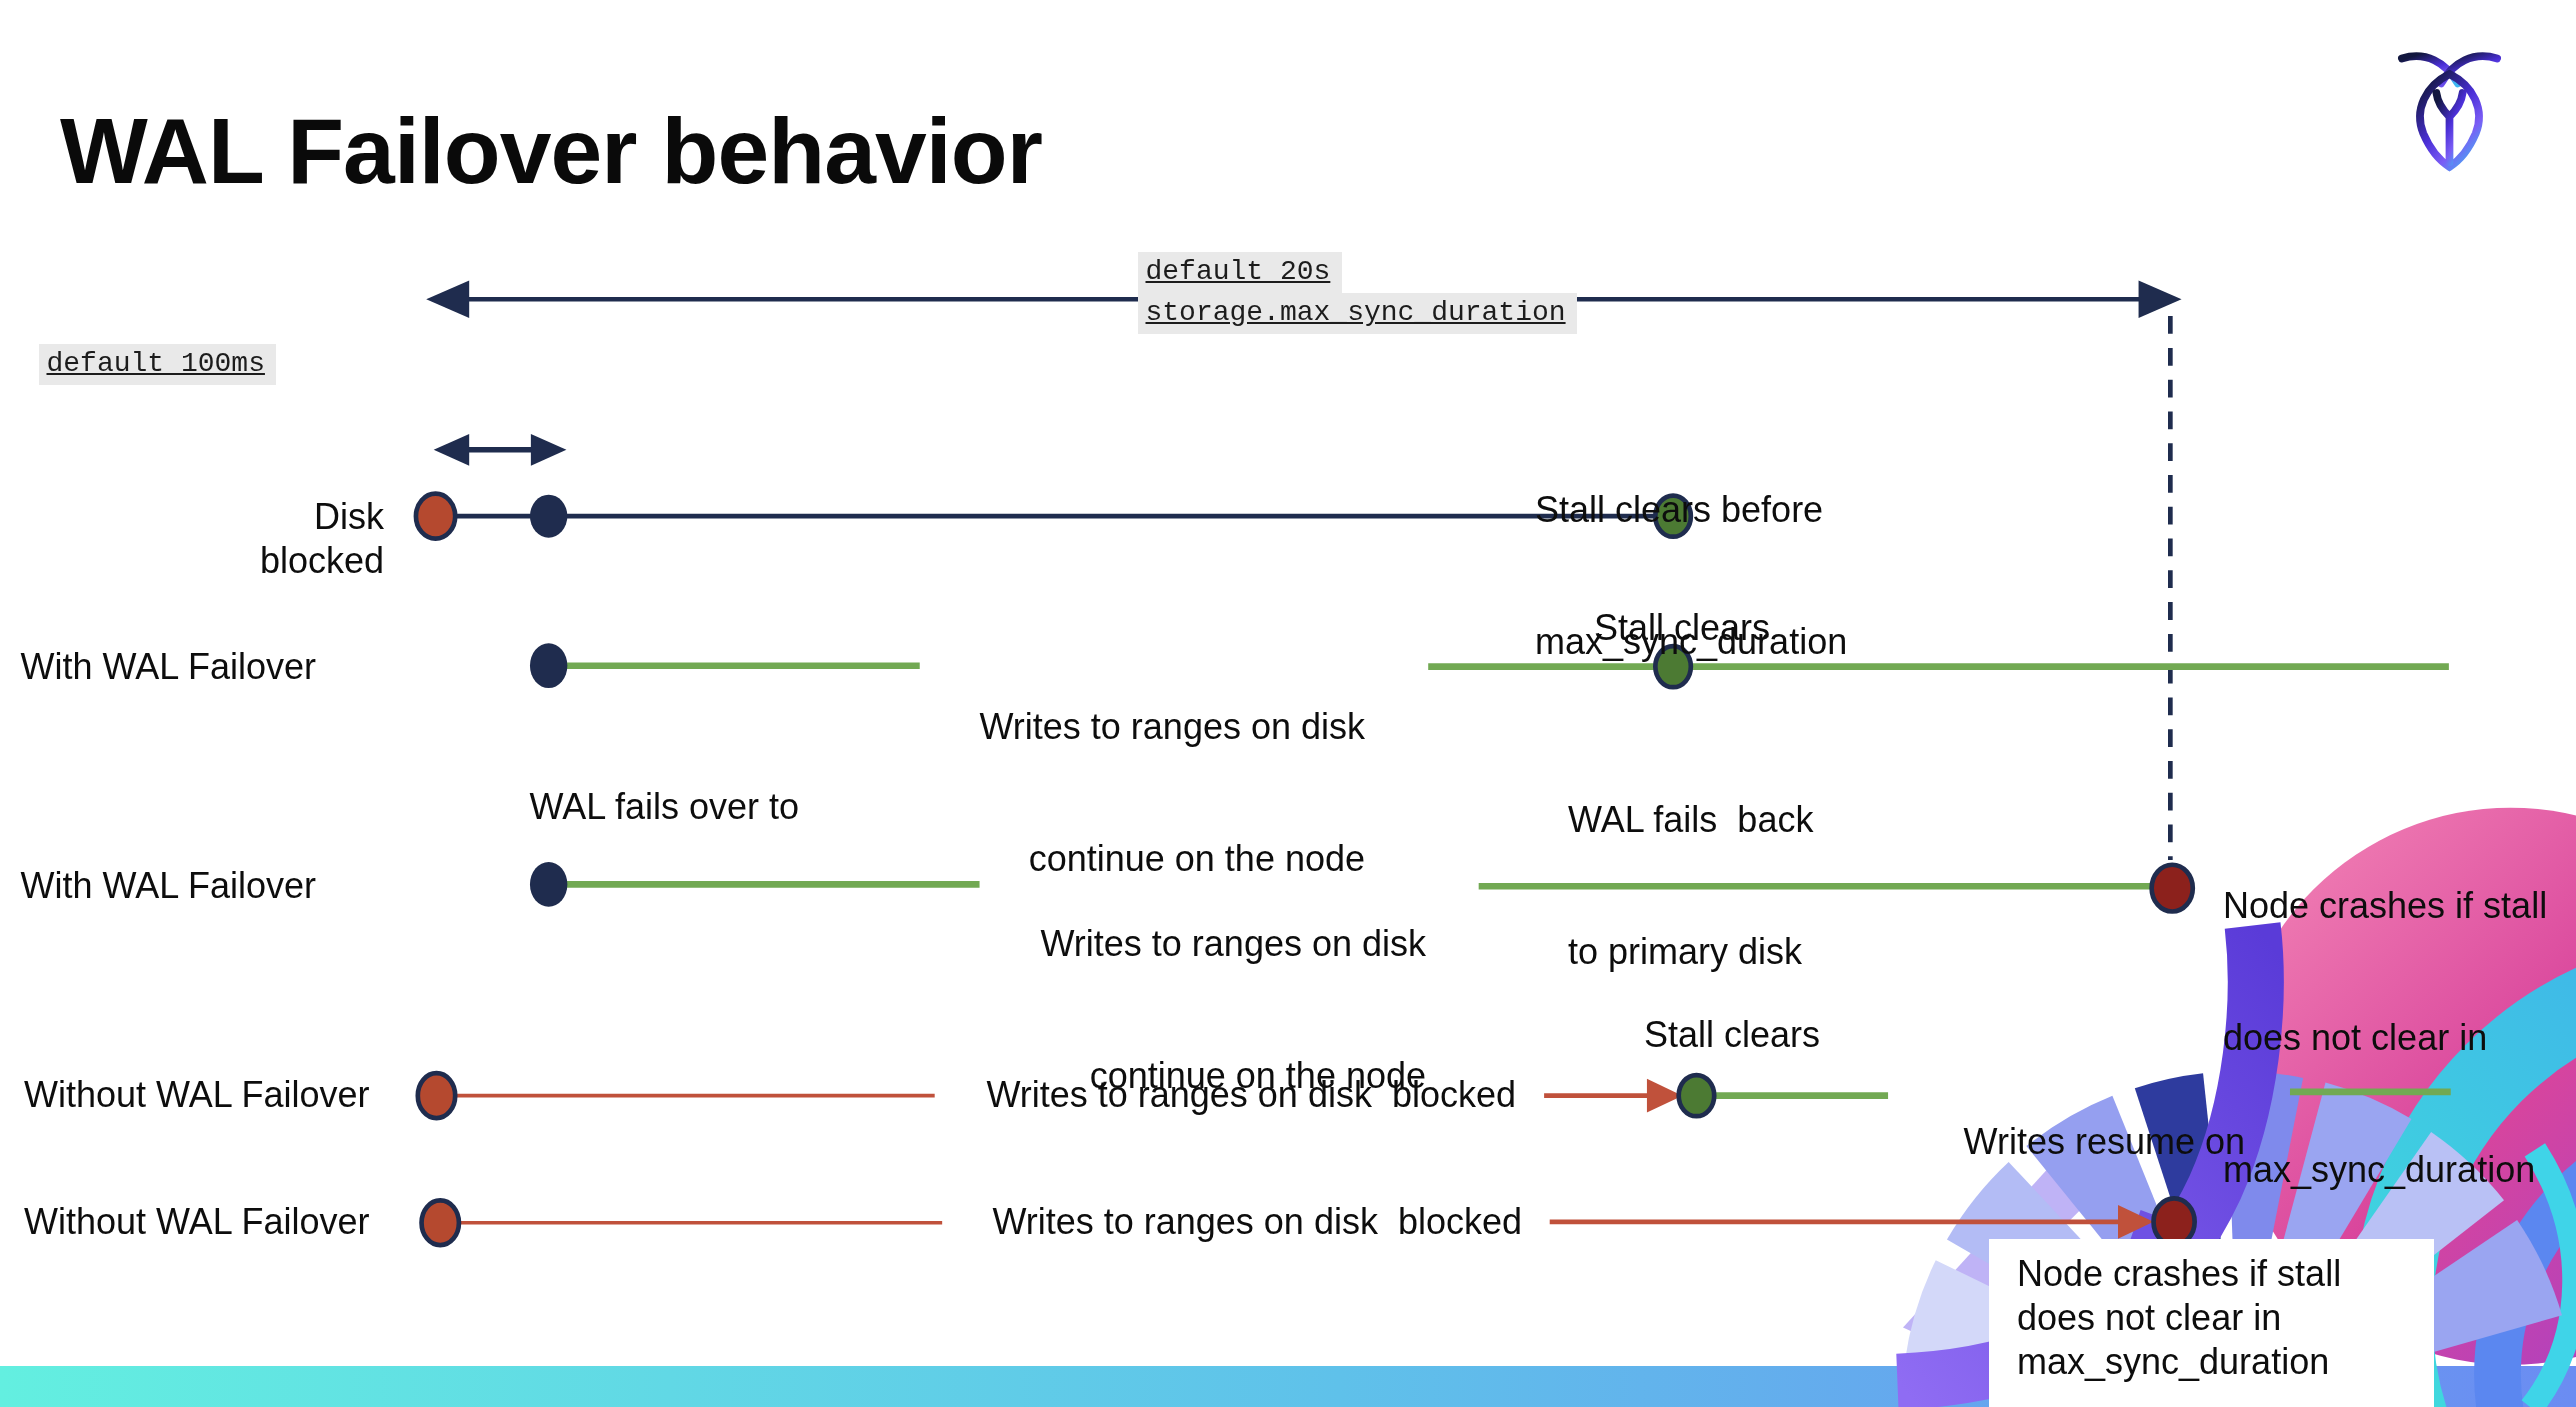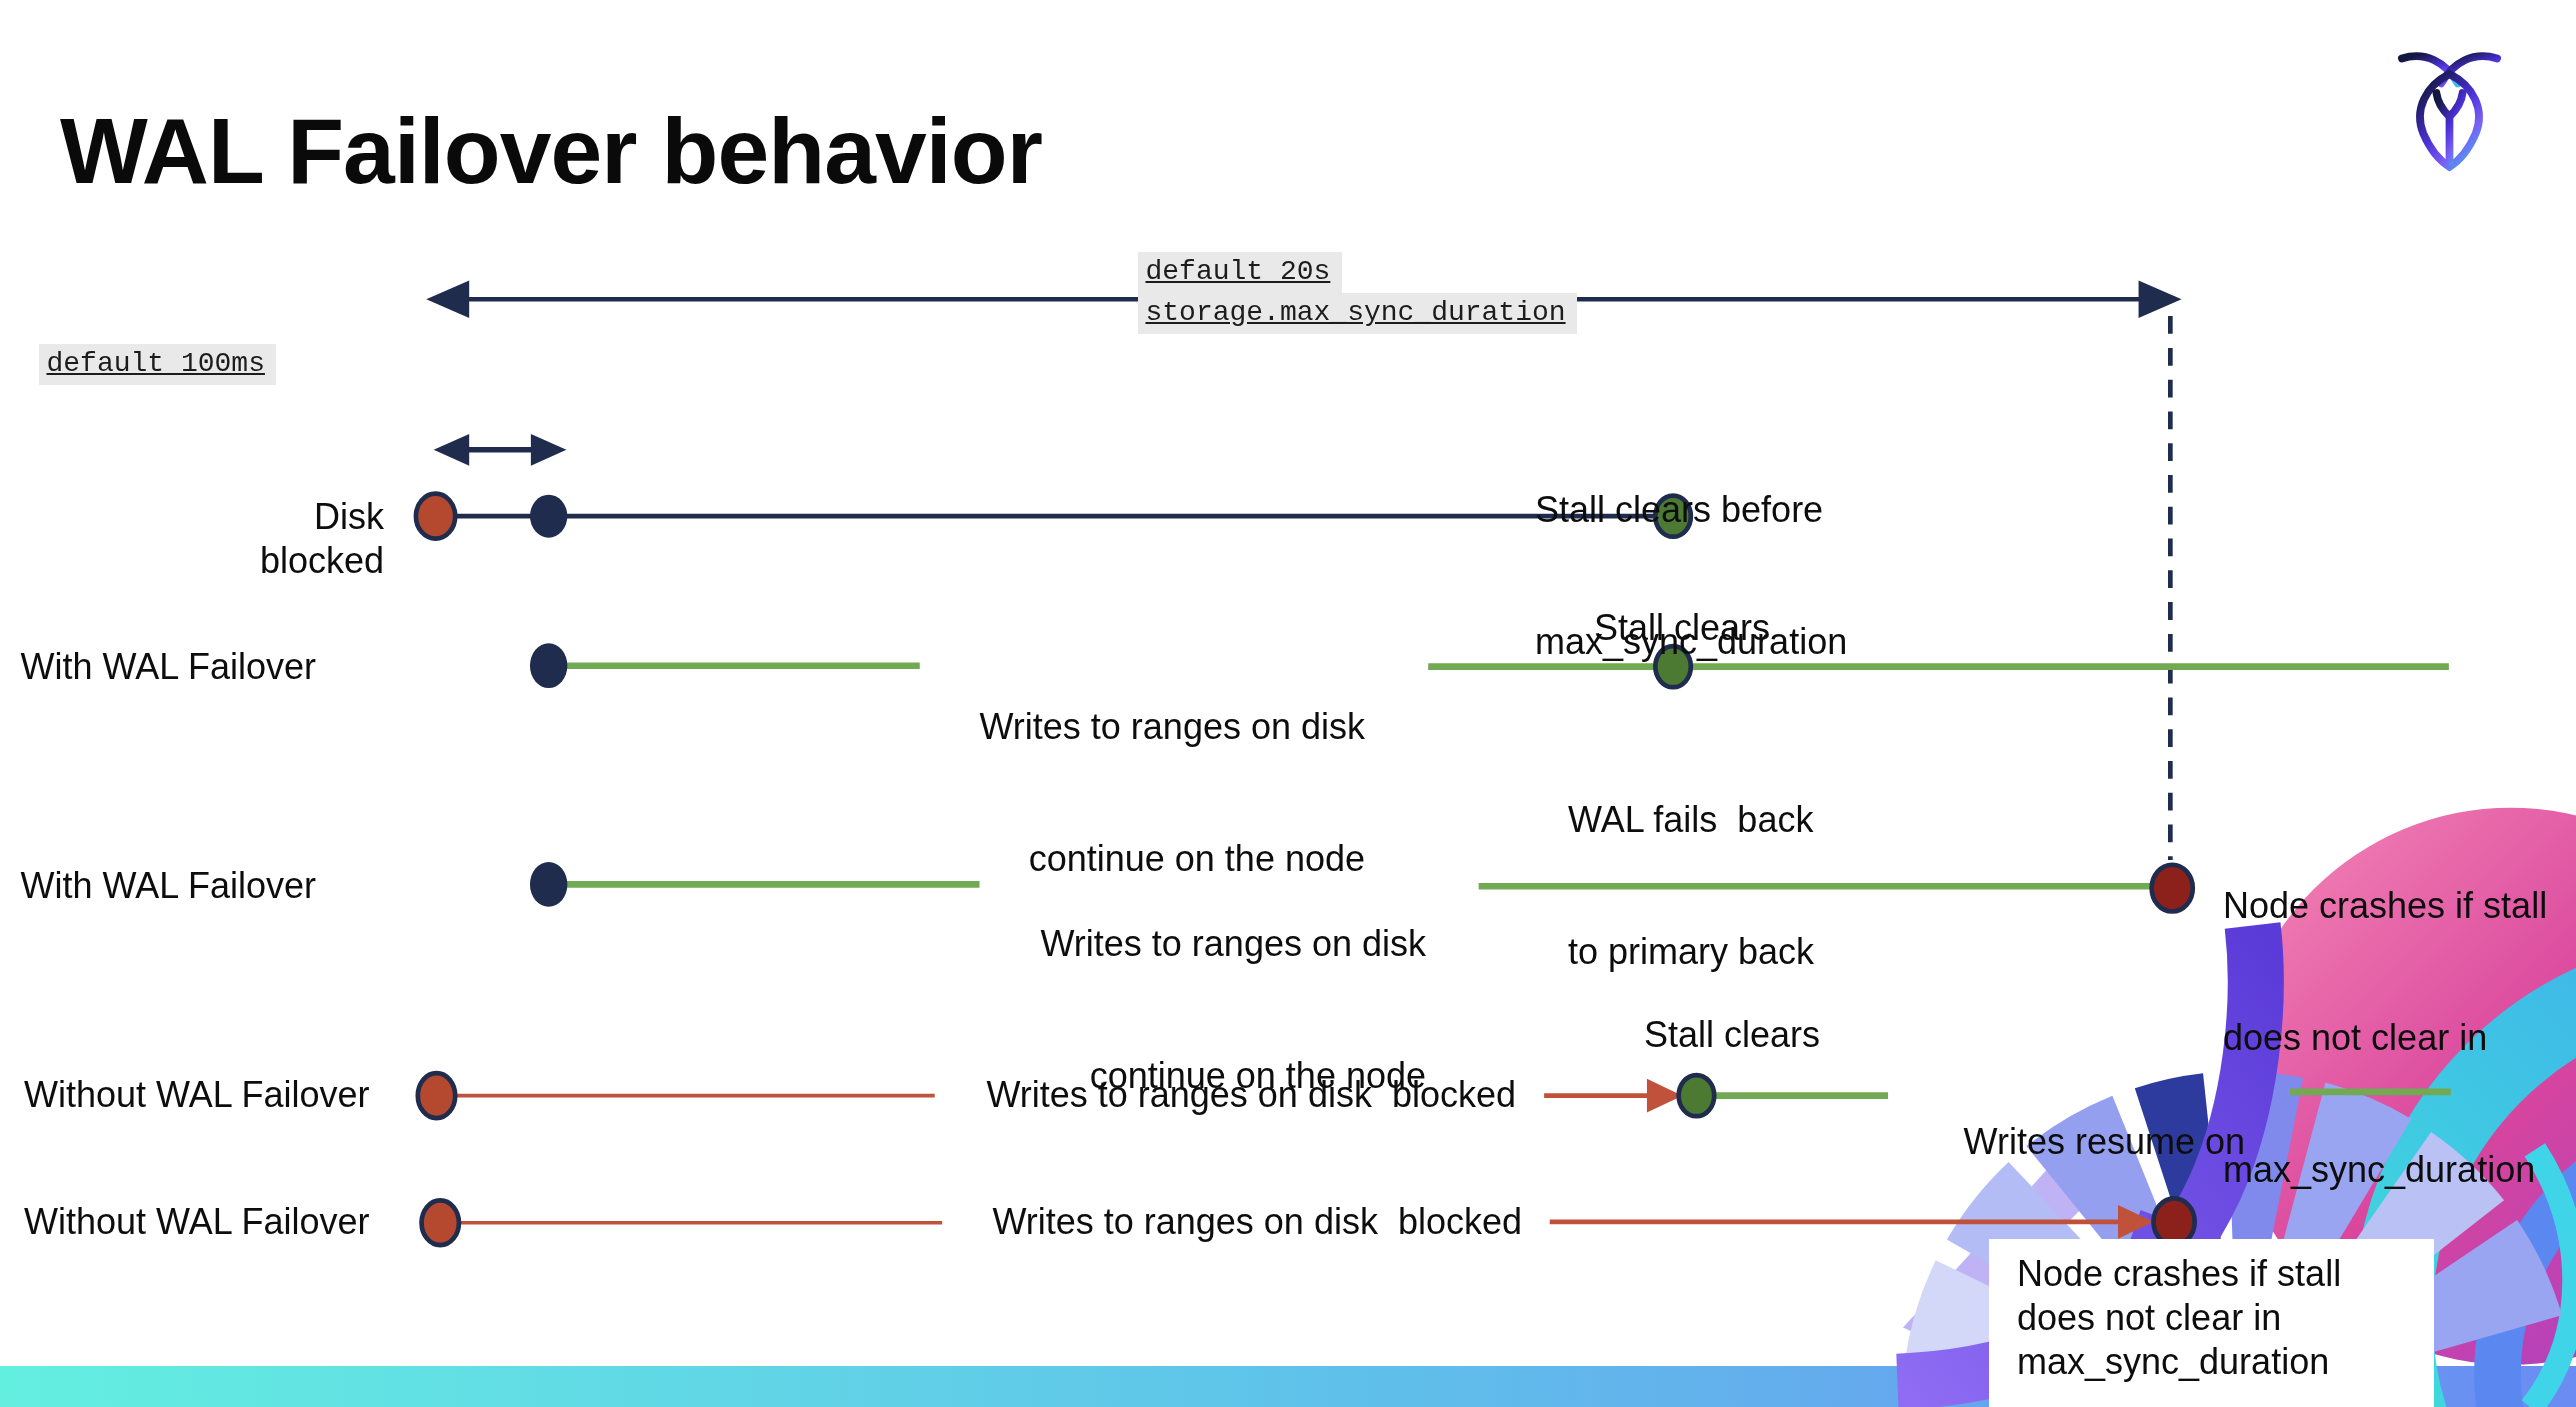--- a/index.html
+++ b/index.html
@@ -171,29 +171,30 @@
   </div>
 
   <div class="lbl right" style="left:206px; top:495px; width:178px;">Disk blocked</div>
   <div class="lbl" style="left:1535px; top:400px;">
     <div>Stall clears before</div>
     <div>max_sync_duration</div>
   </div>
 
   <div class="lbl" style="left:20.6px; top:645px;">With WAL Failover</div>
   <div class="lbl center" style="left:463px; top:697px; width:336px;">
+    <div>WAL fails over to</div>
   </div>
   <div class="lbl center" style="left:935px; top:617px; width:430px;">
     <div>Writes to ranges on disk</div>
     <div>continue on the node</div>
   </div>
   <div class="lbl center" style="left:1578px; top:606px; width:192px;">Stall clears</div>
   <div class="lbl" style="left:1568px; top:710px;">
     <div>WAL fails  back</div>
-    <div>to primary back</div>
+    <div>to primary disk</div>
   </div>
 
   <div class="lbl" style="left:20.6px; top:864px;">With WAL Failover</div>
   <div class="lbl center" style="left:991px; top:834px; width:435px;">
     <div>Writes to ranges on disk</div>
     <div>continue on the node</div>
   </div>
   <div class="lbl" style="left:2223px; top:796px; width:353px;">
     <div>Node crashes if stall</div>
     <div>does not clear in</div>

